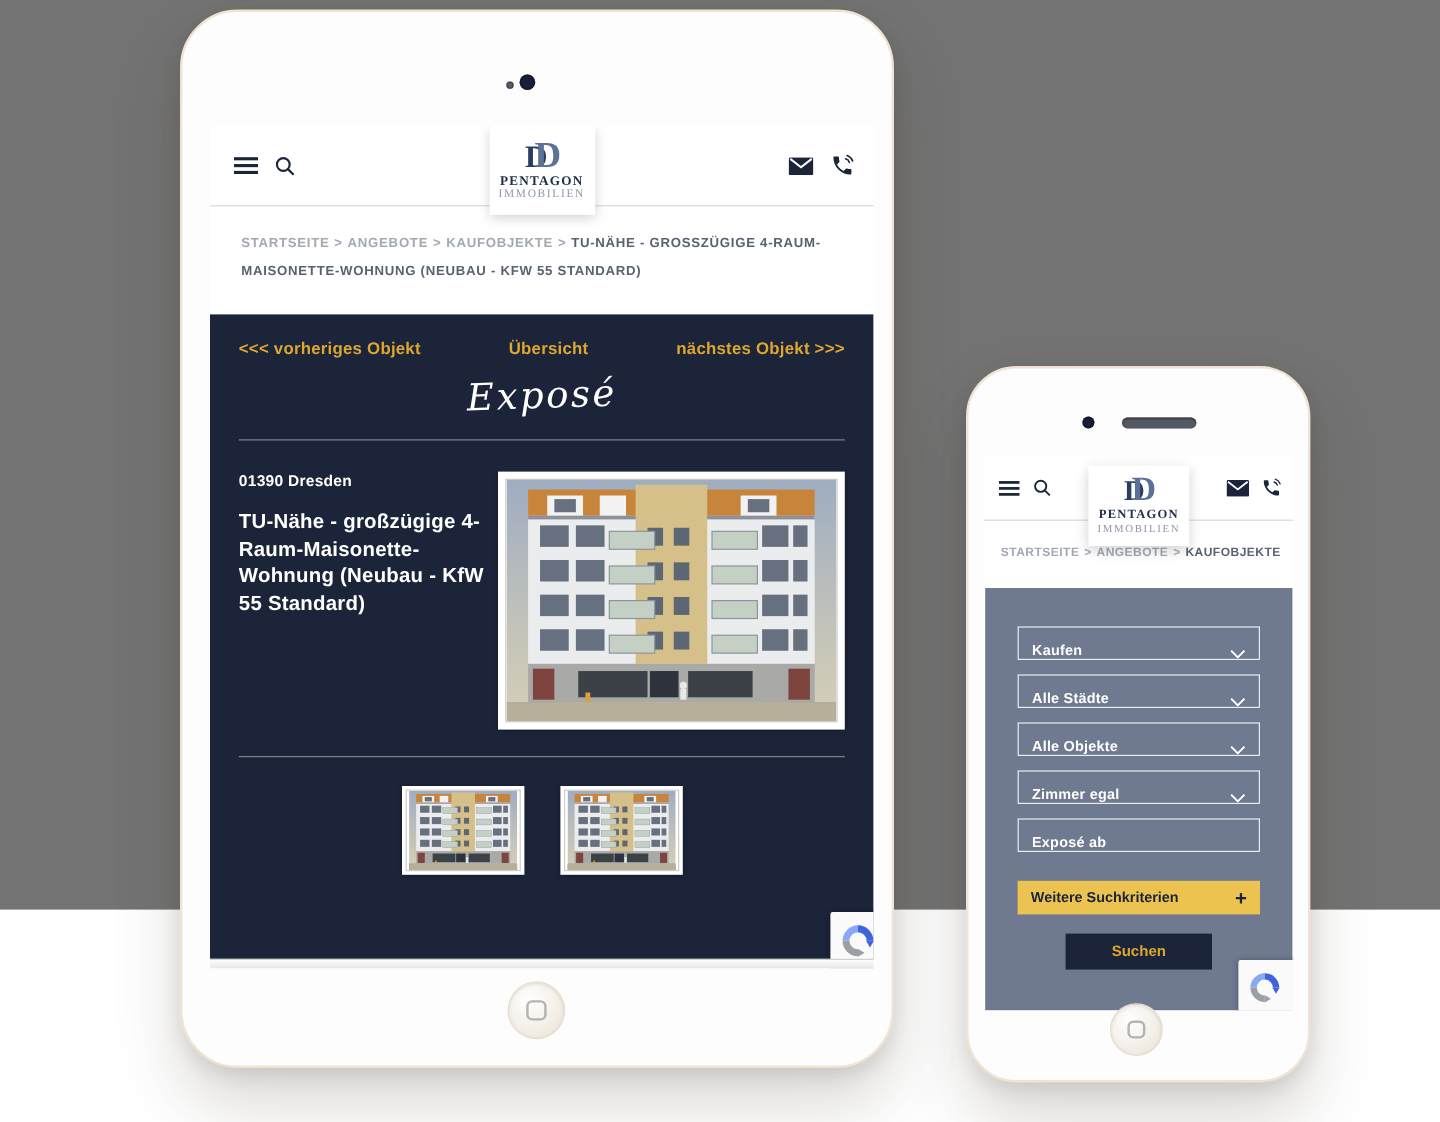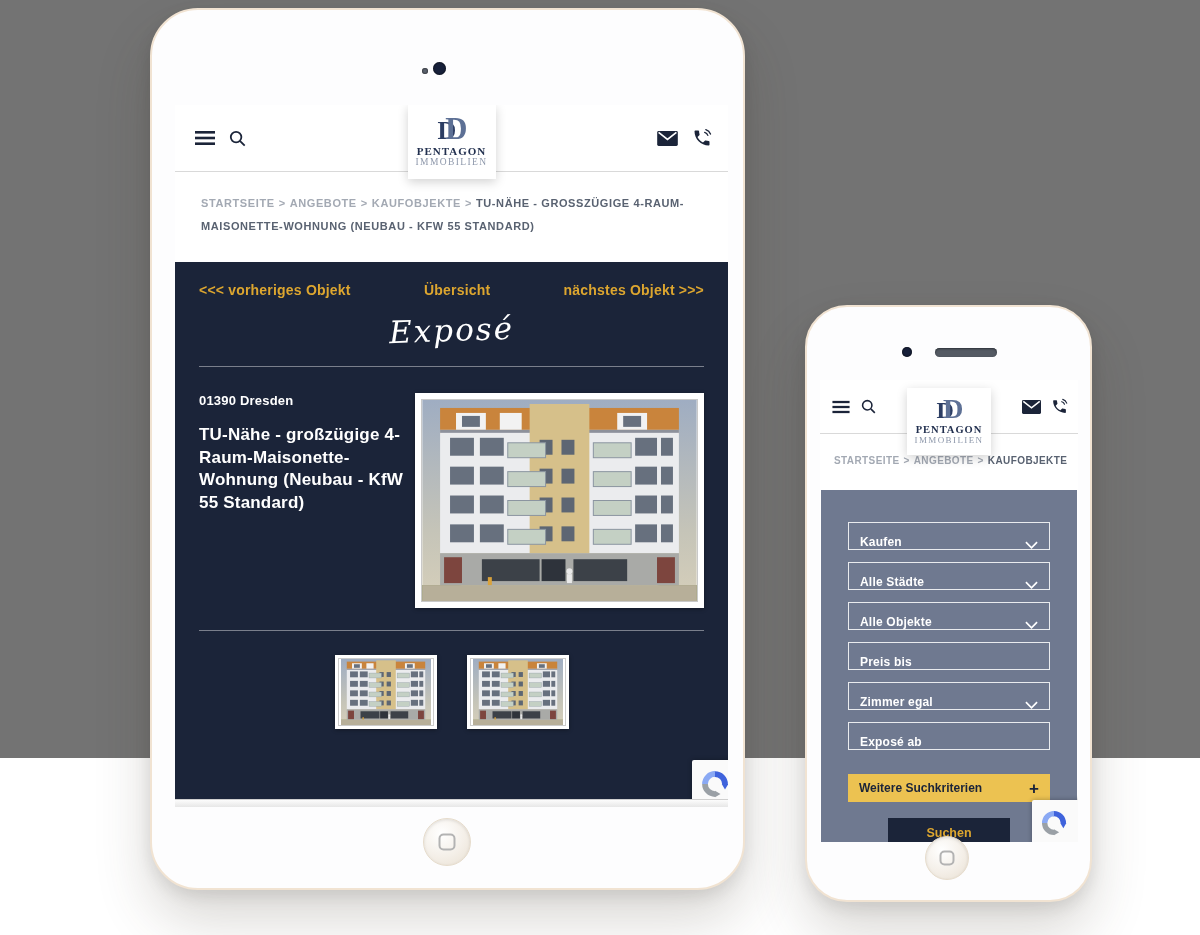--- a/index.html
+++ b/index.html
@@ -354,23 +354,20 @@
         </div>
         <div class="pf">
           <span>Alle Objekte</span>
           <span class="chev icon">
               <svg width="13" height="8">
                 <use href="#ic-chev"></use>
               </svg>
             </span>
         </div>
         <div class="pf">
-          <span>Preis bis</span>
-        </div>
-        <div class="pf">
           <span>Zimmer egal</span>
           <span class="chev icon">
               <svg width="13" height="8">
                 <use href="#ic-chev"></use>
               </svg>
             </span>
         </div>
         <div class="pf">
           <span>Exposé ab</span>
         </div>

